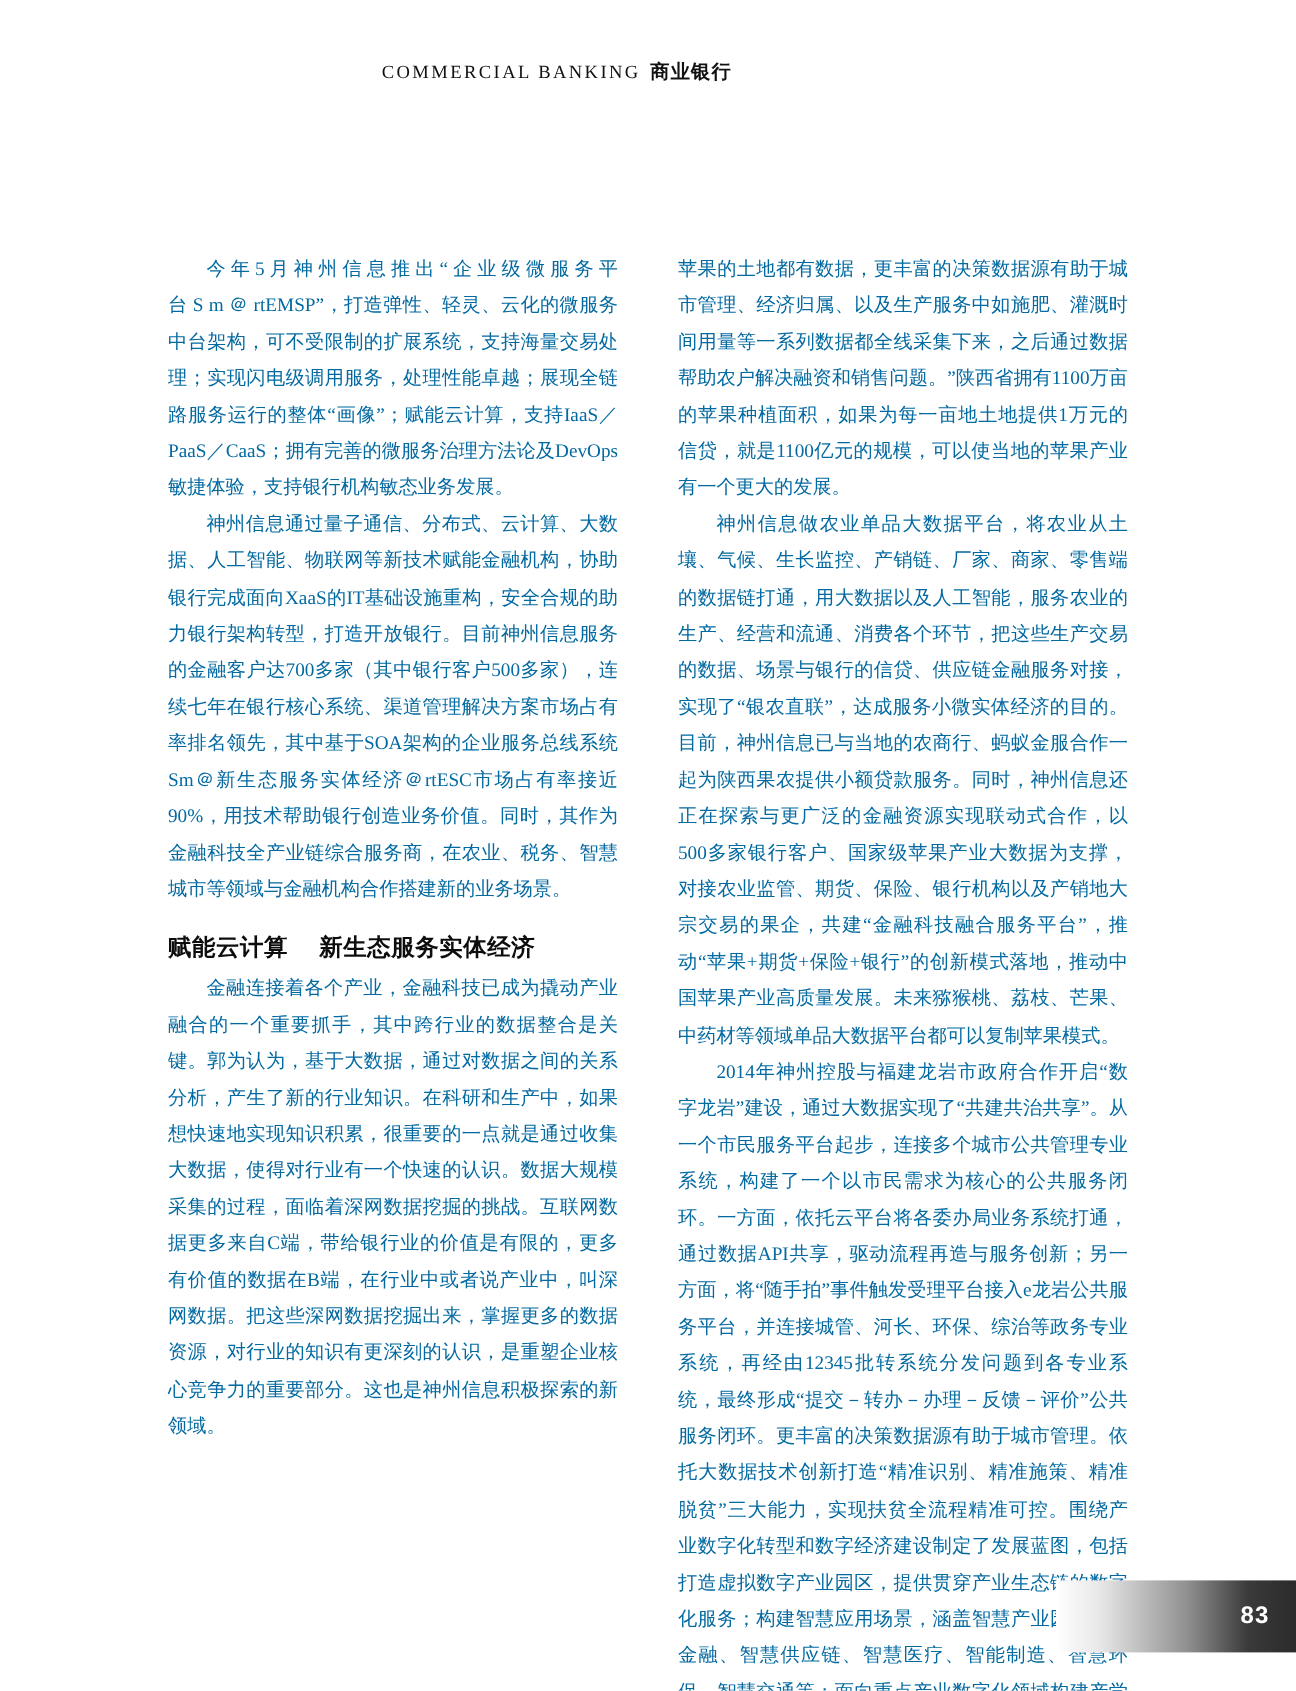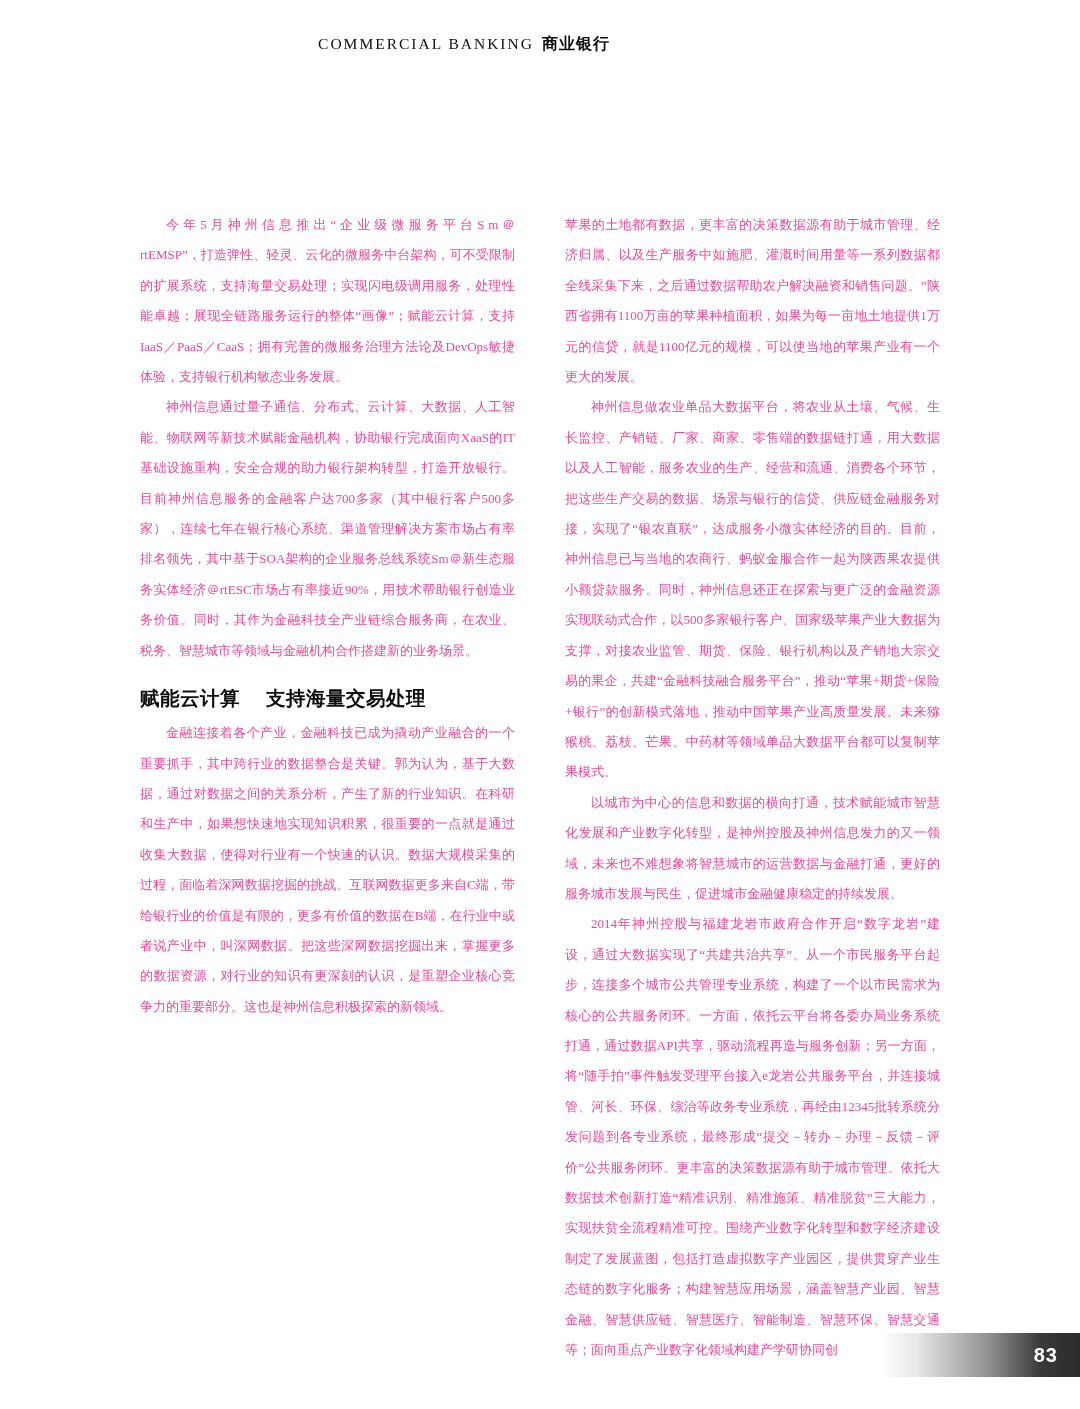--- a/index.html
+++ b/index.html
@@ -15,21 +15,21 @@
     position: relative;
     overflow: hidden;
   }
   .page {
     position: absolute;
     inset: 0;
   }
   
   .header {
     position: absolute;
-    top: 34px;
+    top: 50px;
     left: 0;
     width: 928px;
     text-align: center;
     white-space: nowrap;
   }
   .header .en {
     font-family: "Liberation Serif", serif;
     font-size: 15.5px;
     letter-spacing: 2.0px;
     color: #111;
@@ -50,26 +50,26 @@
     width: 800px;
     display: flex;
     gap: 50px;
   }
   .col {
     width: 375px;
   }
   p {
     margin: 0;
     font-family: "Liberation Serif", serif;
-    font-size: 13px;
+    font-size: 16px;
     line-height: 30.4px;
     text-align: justify;
     text-align-last: left;
     text-justify: inter-ideograph;
-    color: #ec4899;
+    color: #0369a1;
   }
   p.indent {
     text-indent: 2em;
   }
   h2.section-title {
     margin: 16px 0 2px 0;
     font-family: "DejaVu Sans", sans-serif;
     font-size: 19.5px;
     font-weight: bold;
     line-height: 34px;
@@ -79,21 +79,21 @@
   h2.section-title .gap {
     display: inline-block;
     width: 26px;
   }
   
   .folio {
     position: absolute;
     right: 0;
     bottom: 32px;
     width: 200px;
-    height: 44px;
+    height: 60px;
     background: linear-gradient(to right, #ffffff 0%, #e8e8e8 18%, #8f8f8f 55%, #3a3a3a 80%, #2b2b2b 100%);
   }
   .folio .num {
     position: absolute;
     right: 22px;
     top: 50%;
     transform: translateY(-50%);
     font-family: "Liberation Sans", sans-serif;
     font-size: 20px;
     font-weight: bold;
@@ -108,29 +108,28 @@
 
   <div class="header">
     <span class="en">COMMERCIAL  BANKING</span><span class="cn">商业银行</span>
   </div>
 
   <div class="columns">
 
     <div class="col">
       <p class="indent">今 年 5 月 神 州 信 息 推 出 “ 企 业 级 微 服 务 平 台 S m ＠ rtEMSP”，打造弹性、轻灵、云化的微服务中台架构，可不受限制的扩展系统，支持海量交易处理；实现闪电级调用服务，处理性能卓越；展现全链路服务运行的整体“画像”；赋能云计算，支持IaaS／PaaS／CaaS；拥有完善的微服务治理方法论及DevOps敏捷体验，支持银行机构敏态业务发展。</p>
       <p class="indent">神州信息通过量子通信、分布式、云计算、大数据、人工智能、物联网等新技术赋能金融机构，协助银行完成面向XaaS的IT基础设施重构，安全合规的助力银行架构转型，打造开放银行。目前神州信息服务的金融客户达700多家（其中银行客户500多家），连续七年在银行核心系统、渠道管理解决方案市场占有率排名领先，其中基于SOA架构的企业服务总线系统Sm＠新生态服务实体经济＠rtESC市场占有率接近90%，用技术帮助银行创造业务价值。同时，其作为金融科技全产业链综合服务商，在农业、税务、智慧城市等领域与金融机构合作搭建新的业务场景。</p>
-      <h2 class="section-title"><span>赋能云计算</span><span class="gap"></span><span>支持海量交易处理</span></h2>
+      <h2 class="section-title"><span>赋能云计算</span><span class="gap"></span><span>新生态服务实体经济</span></h2>
       <p class="indent">金融连接着各个产业，金融科技已成为撬动产业融合的一个重要抓手，其中跨行业的数据整合是关键。郭为认为，基于大数据，通过对数据之间的关系分析，产生了新的行业知识。在科研和生产中，如果想快速地实现知识积累，很重要的一点就是通过收集大数据，使得对行业有一个快速的认识。数据大规模采集的过程，面临着深网数据挖掘的挑战。互联网数据更多来自C端，带给银行业的价值是有限的，更多有价值的数据在B端，在行业中或者说产业中，叫深网数据。把这些深网数据挖掘出来，掌握更多的数据资源，对行业的知识有更深刻的认识，是重塑企业核心竞争力的重要部分。这也是神州信息积极探索的新领域。</p>
 
     </div>
 
     <div class="col">
       <p>苹果的土地都有数据，更丰富的决策数据源有助于城市管理、经济归属、以及生产服务中如施肥、灌溉时间用量等一系列数据都全线采集下来，之后通过数据帮助农户解决融资和销售问题。”陕西省拥有1100万亩的苹果种植面积，如果为每一亩地土地提供1万元的信贷，就是1100亿元的规模，可以使当地的苹果产业有一个更大的发展。</p>
       <p class="indent">神州信息做农业单品大数据平台，将农业从土壤、气候、生长监控、产销链、厂家、商家、零售端的数据链打通，用大数据以及人工智能，服务农业的生产、经营和流通、消费各个环节，把这些生产交易的数据、场景与银行的信贷、供应链金融服务对接，实现了“银农直联”，达成服务小微实体经济的目的。目前，神州信息已与当地的农商行、蚂蚁金服合作一起为陕西果农提供小额贷款服务。同时，神州信息还正在探索与更广泛的金融资源实现联动式合作，以500多家银行客户、国家级苹果产业大数据为支撑，对接农业监管、期货、保险、银行机构以及产销地大宗交易的果企，共建“金融科技融合服务平台”，推动“苹果+期货+保险+银行”的创新模式落地，推动中国苹果产业高质量发展。未来猕猴桃、荔枝、芒果、中药材等领域单品大数据平台都可以复制苹果模式。</p>
-      <p class="indent">以城市为中心的信息和数据的横向打通，技术赋能城市智慧化发展和产业数字化转型，是神州控股及神州信息发力的又一领域，未来也不难想象将智慧城市的运营数据与金融打通，更好的服务城市发展与民生，促进城市金融健康稳定的持续发展。</p>
       <p class="indent">2014年神州控股与福建龙岩市政府合作开启“数字龙岩”建设，通过大数据实现了“共建共治共享”。从一个市民服务平台起步，连接多个城市公共管理专业系统，构建了一个以市民需求为核心的公共服务闭环。一方面，依托云平台将各委办局业务系统打通，通过数据API共享，驱动流程再造与服务创新；另一方面，将“随手拍”事件触发受理平台接入e龙岩公共服务平台，并连接城管、河长、环保、综治等政务专业系统，再经由12345批转系统分发问题到各专业系统，最终形成“提交－转办－办理－反馈－评价”公共服务闭环。更丰富的决策数据源有助于城市管理。依托大数据技术创新打造“精准识别、精准施策、精准脱贫”三大能力，实现扶贫全流程精准可控。围绕产业数字化转型和数字经济建设制定了发展蓝图，包括打造虚拟数字产业园区，提供贯穿产业生态链的数字化服务；构建智慧应用场景，涵盖智慧产业园、智慧金融、智慧供应链、智慧医疗、智能制造、智慧环保、智慧交通等；面向重点产业数字化领域构建产学研协同创</p>
     </div>
 
   </div>
 
   <div class="folio">
     <span class="num">83</span>
   </div>
 
 </div>

